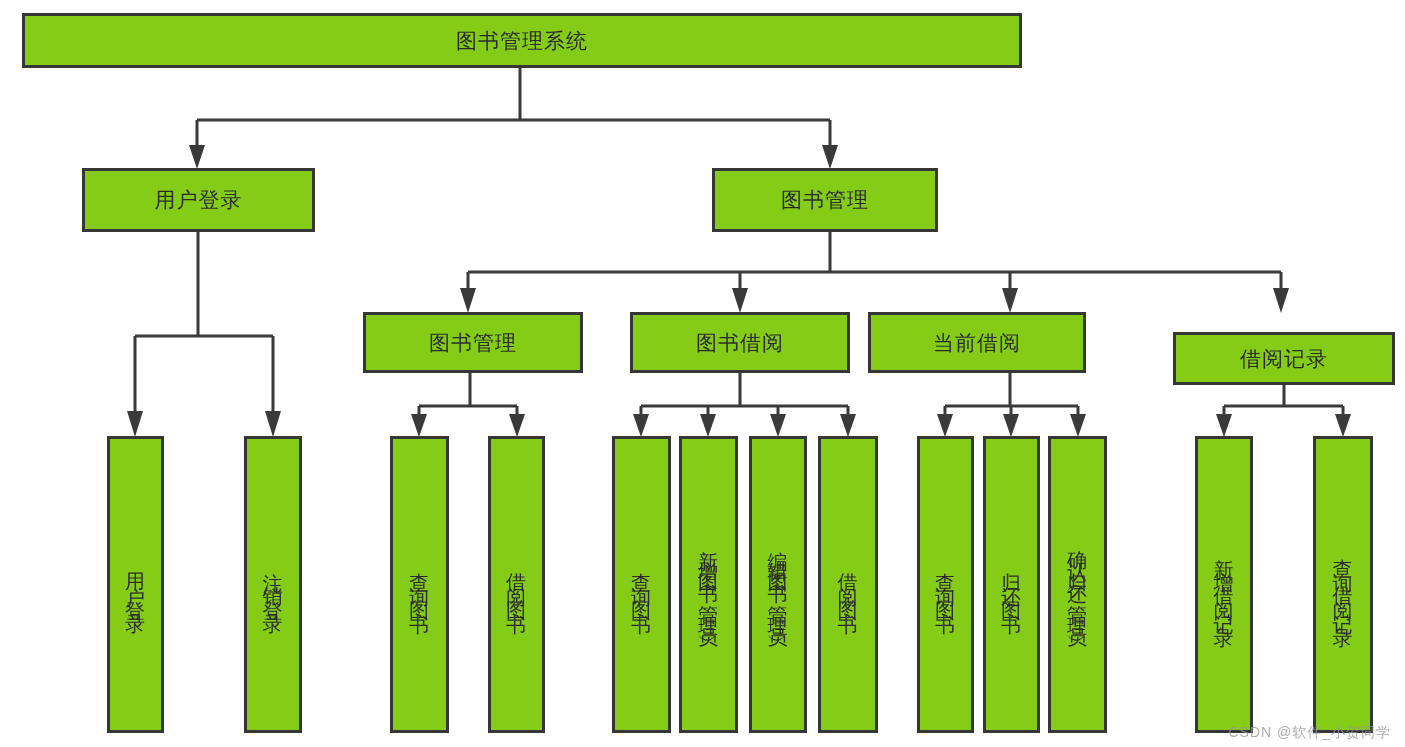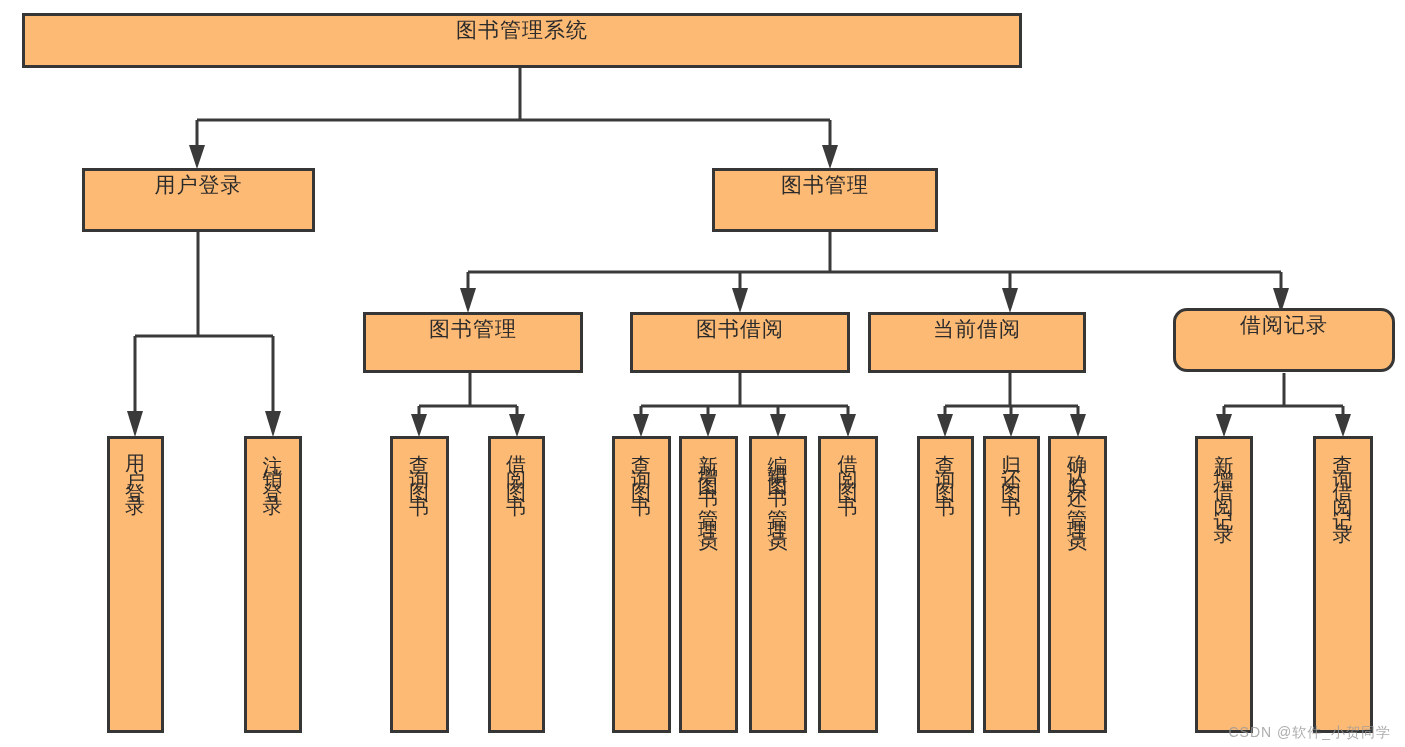--- a/index.html
+++ b/index.html
@@ -15,44 +15,44 @@
     position: absolute;
     left: 0; top: 0;
     width: 1405px; height: 747px;
   }
   .wires path { stroke: #3a3a3a; stroke-width: 3; fill: none; }
   .wires polygon { fill: #3a3a3a; stroke: none; }
   .box {
     position: absolute;
     box-sizing: border-box;
     border: 3px solid #363636;
-    background: #fdba74;
+    background: #84cc16;
     display: flex;
-    align-items: flex-start;
+    align-items: center;
     justify-content: center;
     color: #2b2b2b;
   }
   .hlabel { font-size: 21px; letter-spacing: 1px; white-space: nowrap; }
   .vbox { top: 436px; height: 297px; }
   .vlabel {
     writing-mode: vertical-rl;
     font-size: 20px;
     letter-spacing: 14px;
     line-height: 1;
     white-space: nowrap;
   }
   .vlabel.dense { letter-spacing: 11px; }
   
   .n-root { left: 22px;  top: 13px;  width: 1000px; height: 55px; }
   .n-l2a  { left: 82px;  top: 168px; width: 233px;  height: 64px; }
   .n-l2b  { left: 712px; top: 168px; width: 226px;  height: 64px; }
   .n-l3a  { left: 363px; top: 312px; width: 220px;  height: 61px; }
   .n-l3b  { left: 630px; top: 312px; width: 220px;  height: 61px; }
   .n-l3c  { left: 868px; top: 312px; width: 218px;  height: 61px; }
-  .n-l3d  { left: 1173px;top: 308px; width: 222px;  height: 64px; border-radius: 14px; }
+  .n-l3d  { left: 1173px;top: 332px; width: 222px;  height: 53px; }
   .t1  { left: 107px;  width: 57px; }
   .t2  { left: 244px;  width: 58px; }
   .t3  { left: 390px;  width: 59px; }
   .t4  { left: 488px;  width: 57px; }
   .t5  { left: 612px;  width: 59px; }
   .t6  { left: 679px;  width: 59px; }
   .t7  { left: 749px;  width: 58px; }
   .t8  { left: 818px;  width: 60px; }
   .t9  { left: 917px;  width: 57px; }
   .t10 { left: 983px;  width: 57px; }

